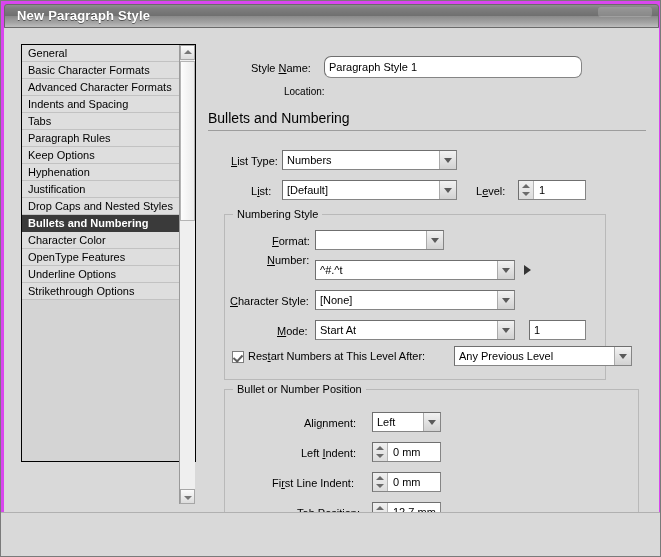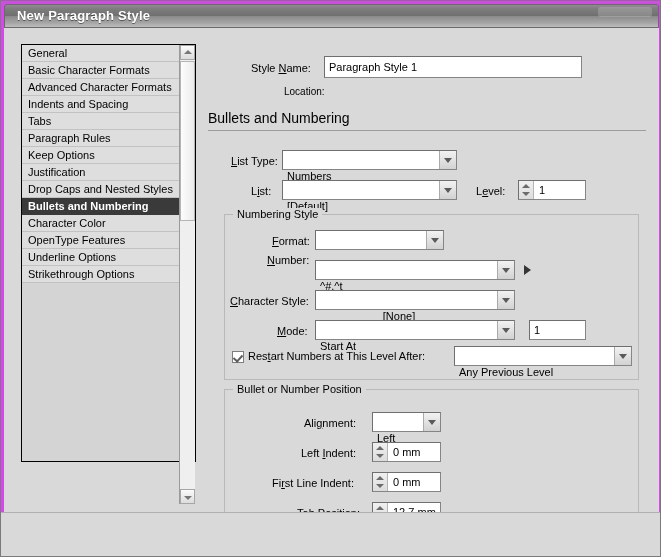--- a/index.html
+++ b/index.html
@@ -178,21 +178,20 @@
   }
   .combo .cv {
     position: absolute;
     left: 4px; top: 0;
     right: 36px;
     line-height: 18px;
     font-size: 11px;
     color: #000000;
     white-space: nowrap;
     overflow: hidden;
-    margin-top: 16px;
   }
   .combo .cbtn {
     position: absolute;
     right: 0; top: 0;
     width: 17px; height: 18px;
     background: linear-gradient(to bottom, #f2f2f2, #d2d2d2);
     border-left: 1px solid #aaaaaa;
     box-sizing: border-box;
   }
   .combo .cbtn:after {
@@ -337,20 +336,21 @@
 
     <div id="sidebar">
       <div id="sidebar-items">
           <div class="side-item">General</div>
           <div class="side-item">Basic Character Formats</div>
           <div class="side-item">Advanced Character Formats</div>
           <div class="side-item">Indents and Spacing</div>
           <div class="side-item">Tabs</div>
           <div class="side-item">Paragraph Rules</div>
           <div class="side-item">Keep Options</div>
+          <div class="side-item">Hyphenation</div>
           <div class="side-item">Justification</div>
           <div class="side-item">Drop Caps and Nested Styles</div>
           <div class="side-item selected">Bullets and Numbering</div>
           <div class="side-item">Character Color</div>
           <div class="side-item">OpenType Features</div>
           <div class="side-item">Underline Options</div>
           <div class="side-item">Strikethrough Options</div>
         </div>
       <div id="side-scroll">
         <div class="sb-btn up">
@@ -359,21 +359,21 @@
         <div id="sb-thumb"></div>
         <div class="sb-btn down">
           <span class="sb-chev"></span>
         </div>
       </div>
     </div>
 
     <div id="pane">
 
       <div class="lbl" style="position:absolute; left:47px; top:24px;">Style <span class="u">N</span>ame:</div>
-      <div class="tinput" style="left:120px; top:18px; width:258px; height:22px; line-height:20px;">Paragraph Style 1</div>
+      <div class="tinput" style="left:120px; top:18px; width:258px; height:22px; line-height:20px;border-radius:7px;">Paragraph Style 1</div>
 
       <div class="lbl" style="position:absolute; left:80px; top:48px; font-size:10px;">Location:</div>
       <div class="lbl" style="position:absolute; left:128px; top:48px; font-size:10px;"></div>
 
       <div id="section-title">Bullets and Numbering</div>
       <div id="section-rule"></div>
 
       <div class="lbl" style="position:absolute; left:27px; top:117px;"><span class="u">L</span>ist Type:</div>
       <div class="combo" style="left:78px; top:112px; width:175px;">
         <div class="cv">Numbers</div>
@@ -388,38 +388,38 @@
 
       <div class="lbl" style="position:absolute; left:272px; top:147px;">L<span class="u">e</span>vel:</div>
       <div class="spin" style="left:314px; top:142px; width:68px;">
         <div class="sbtns">
           <i class="up"></i>
             <i class="dn"></i>
         </div>
         <div class="sv">1</div>
       </div>
 
-      <div class="group" style="left:20px; top:176px; width:415px; height:166px;">
+      <div class="group" style="left:20px; top:176px; width:382px; height:166px;">
         <div class="gtitle">Numbering Style</div>
       </div>
 
       <div class="lbl" style="position:absolute; left:68px; top:197px;"><span class="u">F</span>ormat:</div>
       <div class="combo" style="left:111px; top:192px; width:129px;">
         <div class="cbtn"></div>
       </div>
 
       <div class="lbl" style="position:absolute; left:63px; top:216px;"><span class="u">N</span>umber:</div>
       <div class="combo" style="left:111px; top:222px; width:200px;">
         <div class="cv">^#.^t</div>
         <div class="cbtn"></div>
       </div>
       <div class="flyout" style="left:320px; top:227px;"></div>
 
       <div class="lbl" style="position:absolute; left:26px; top:257px;"><span class="u">C</span>haracter Style:</div>
-      <div class="combo" style="left:111px; top:252px; width:200px;text-align:center;">
+      <div class="combo" style="left:111px; top:252px; width:200px;">
         <div class="cv">[None]</div>
         <div class="cbtn"></div>
       </div>
 
       <div class="lbl" style="position:absolute; left:73px; top:287px;"><span class="u">M</span>ode:</div>
       <div class="combo" style="left:111px; top:282px; width:200px;">
         <div class="cv">Start At</div>
         <div class="cbtn"></div>
       </div>
       <div class="tinput" style="left:325px; top:282px; width:57px; height:20px;">1</div>

